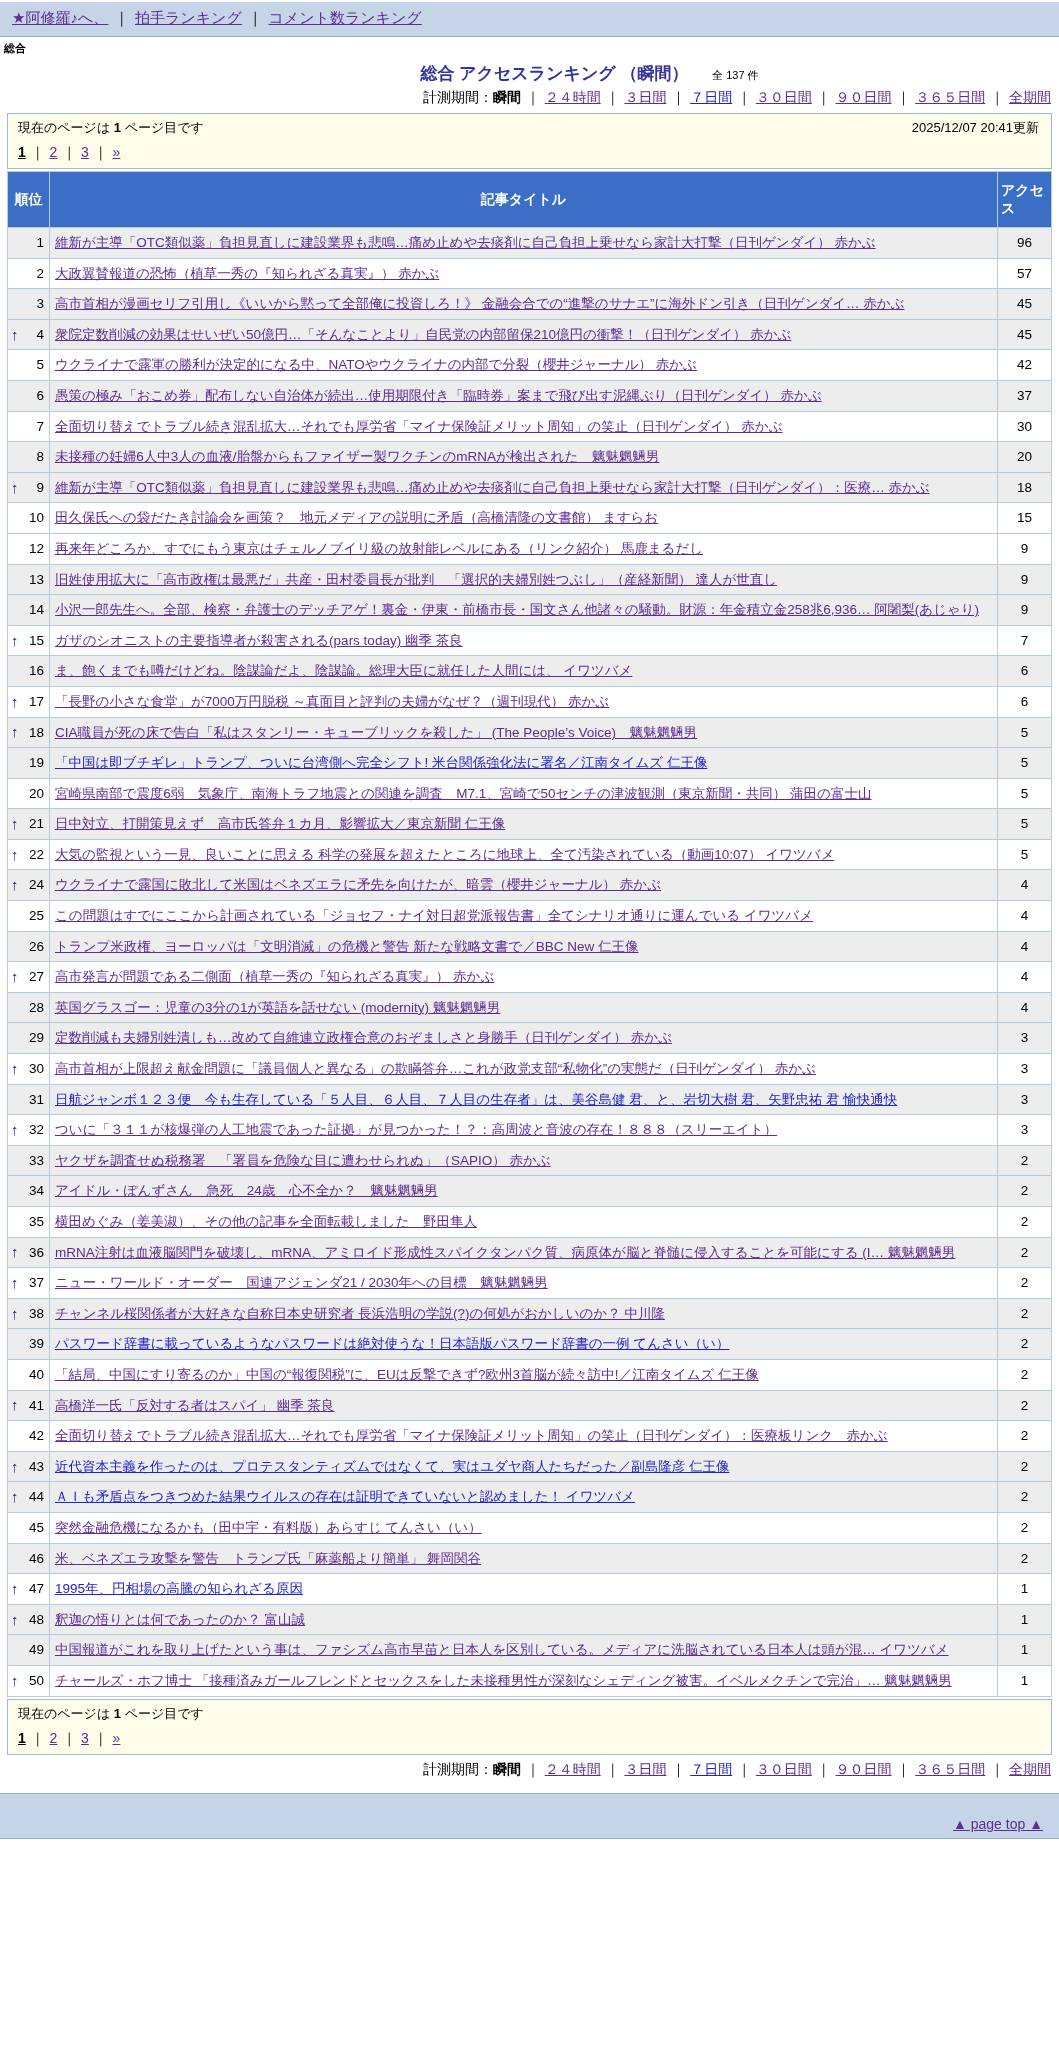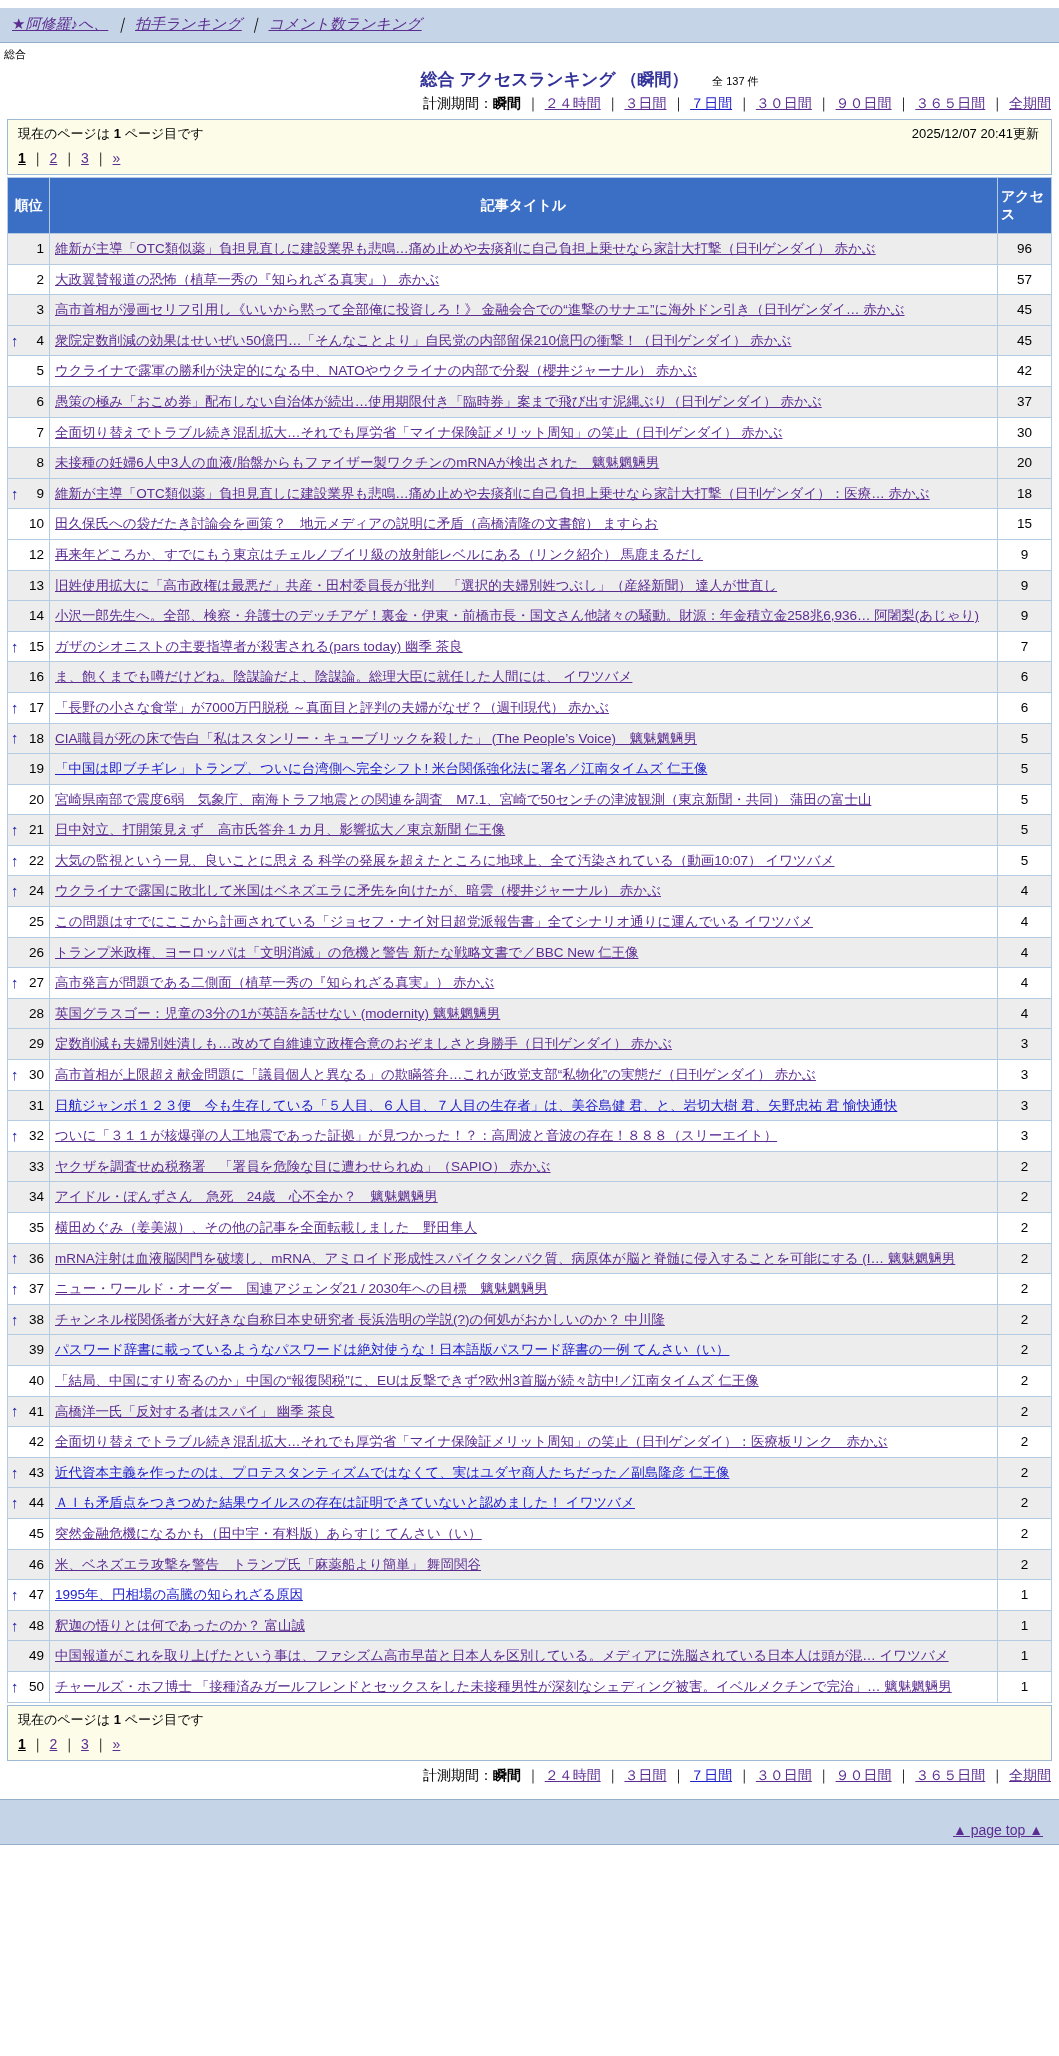--- a/index.html
+++ b/index.html
@@ -18,26 +18,26 @@
   *{box-sizing:border-box;}
   html,body{margin:0;padding:0;}
   body{
     width:1059px;min-height:2056px;background:#ffffff;
     font-family:"Liberation Sans","DejaVu Sans",sans-serif;
     color:#000;font-size:13px;
   }
   a{text-decoration:underline;color:var(--link-visited);cursor:pointer;}
   a.new{color:var(--link-unvisited);margin-top:20px;}
   .topbar{
-    margin-top:8px;background:var(--bar-bg);
+    margin-top:2px;background:var(--bar-bg);
     border-bottom:1px solid var(--bar-border);
-    padding:7px 10px 8px 12px;font-size:15px;font-style:italic;
+    padding:7px 10px 8px 12px;font-size:15px;
   }
   .topbar .sep{color:#000;padding:0 6px;}
-  .section-label{font-size:11px;font-weight:normal;margin:4px 2px 2px 4px;}
+  .section-label{font-size:11px;font-weight:bold;margin:4px 2px 2px 4px;}
   .main-title{text-align:center;margin:6px 0 2px 120px;}
   .main-title .big{font-size:17px;font-weight:bold;color:var(--title-color);}
   .main-title .small{font-size:11px;color:#000;margin-left:20px;}
   .period-line{margin:4px 8px 6px 0;text-align:right;font-size:14px;}
   .period-line .plabel{color:#000;}
   .period-line .current{font-weight:bold;color:#000;}
   .period-line .sep{padding:0 5px;color:#000;}
   .infobar{
     margin:2px 7px;background:var(--info-bg);
     border:1px solid var(--border);

